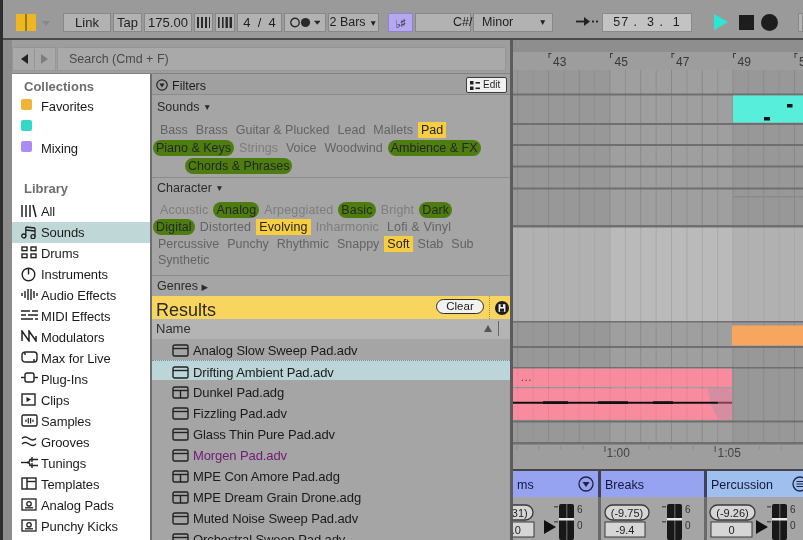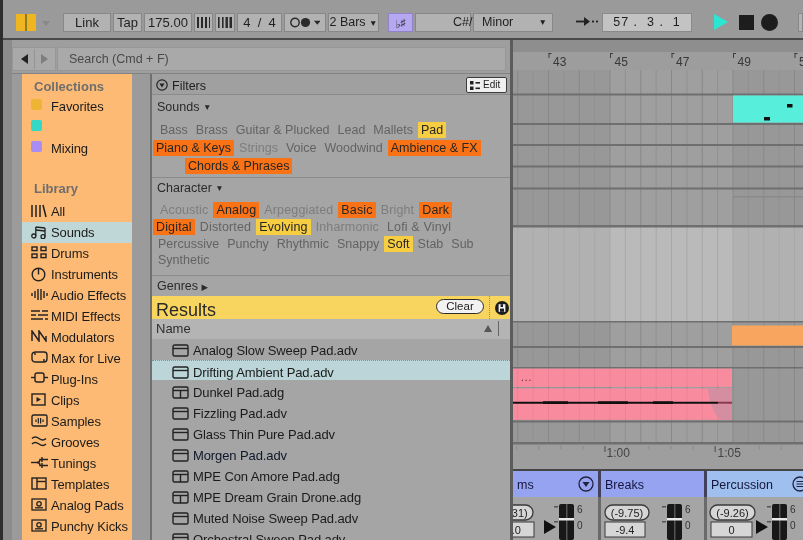--- a/index.html
+++ b/index.html
@@ -3,21 +3,21 @@
 <meta charset="utf-8">
 <style>
 * { margin:0; padding:0; box-sizing:border-box; }
 html,body { width:803px; height:540px; overflow:hidden; }
 body { font-family:"Liberation Sans", sans-serif; background:#9b9b9b; position:relative; }
 .abs { position:absolute; }
 .btn { position:absolute; top:13px; height:19px; background:#b2b2b2; border:1px solid #888;
   color:#1f1f1f; font-size:13px; line-height:17px; text-align:center; }
 .tr { white-space:nowrap; }
 .tag { display:inline-block; font-size:12.5px; color:#636363; padding:0 3px; height:16px; line-height:16px; margin-right:2px; }
-.tagw { background:#f97316; color:#262626; }
+.tagw { background:#4d7c0f; color:#262626;border-radius:8px; }
 .tagy { background:#f7cd41; color:#262626; }
 .dim { color:#7d7d7d; }
 .srow { position:absolute; left:0; width:138px; height:21px; font-size:13px; letter-spacing:-0.1px; color:#1b1b1b; line-height:21px; }
 .srow svg { position:absolute; left:9px; top:3px; }
 .srow span { position:absolute; left:29px; }
 </style>
 </head>
 <body>
 
 <div class="abs" style="left:0;top:0;width:803px;height:38px;background:#9a9a9a;"></div>
@@ -79,21 +79,21 @@
 <div class="abs" style="left:3px;top:40px;width:9px;height:500px;background:#8c8c8c;"></div>
 
 <div class="abs" style="left:12px;top:40px;width:498px;height:34px;background:#9e9e9e;"></div>
 <div class="abs" style="left:12px;top:47px;width:44px;height:24px;background:#a9a9a9;border:1px solid #979797;"></div>
 <div class="abs" style="left:34px;top:49px;width:1px;height:20px;background:#949494;"></div>
 <div class="abs" style="left:21px;top:54px;width:0;height:0;border-top:5px solid transparent;border-bottom:5px solid transparent;border-right:7px solid #222;"></div>
 <div class="abs" style="left:41px;top:54px;width:0;height:0;border-top:5px solid transparent;border-bottom:5px solid transparent;border-left:7px solid #7e7e7e;"></div>
 <div class="abs" style="left:57px;top:47px;width:449px;height:24px;background:#a9a9a9;border:1px solid #979797;color:#4a4a4a;font-size:12.5px;line-height:22px;padding-left:11px;">Search (Cmd + F)</div>
 <div class="abs" style="left:12px;top:73px;width:498px;height:1px;background:#828282;"></div>
 
-<div class="abs" style="left:22px;top:74px;width:110px;height:466px;background:#fdba74;overflow:hidden;" id="sidebar">
+<div class="abs" style="left:12px;top:74px;width:138px;height:466px;background:#ffffff;overflow:hidden;" id="sidebar">
   <div class="abs" style="left:12px;top:5px;font-size:13px;font-weight:bold;color:#6e6e6e;">Collections</div>
   <div class="srow" style="top:21.5px;">
       <svg width="12" height="12">
         <rect x="0" y="0" width="11" height="11" rx="2" fill="#efb435"></rect>
       </svg>
       <span>Favorites</span>
     </div>
   <div class="srow" style="top:42.5px;">
       <svg width="12" height="12">
         <rect x="0" y="0" width="11" height="11" rx="2" fill="#33d9c6"></rect>
@@ -387,21 +387,21 @@
           </svg></span>
         <span style="position:absolute;left:41px;top:3.5px;font-size:13px;letter-spacing:-0.1px;color:#1b1b1b;">Glass Thin Pure Pad.adv</span>
       </div>
       <div class="abs" style="left:0;top:105px;width:358px;height:21px;">
         <span style="position:absolute;left:20px;top:4px;"><svg width="17" height="13" viewBox="0 0 17 13">
             <g fill="none" stroke="#222" stroke-width="1.4">
               <rect x="1" y="1" width="15" height="11" rx="1.5"></rect>
               <line x1="1" y1="4.5" x2="16" y2="4.5"></line>
             </g>
           </svg></span>
-        <span style="position:absolute;left:41px;top:3.5px;font-size:13px;letter-spacing:-0.1px;color:#0f172a;">Morgen Pad.adv</span>
+        <span style="position:absolute;left:41px;top:3.5px;font-size:13px;letter-spacing:-0.1px;color:#701a75;">Morgen Pad.adv</span>
       </div>
       <div class="abs" style="left:0;top:126px;width:358px;height:21px;">
         <span style="position:absolute;left:20px;top:4px;"><svg width="17" height="13" viewBox="0 0 17 13">
             <g fill="none" stroke="#222" stroke-width="1.4">
               <rect x="1" y="1" width="15" height="11" rx="1.5"></rect>
               <line x1="1" y1="4.5" x2="16" y2="4.5"></line>
               <line x1="8.5" y1="4.5" x2="8.5" y2="12"></line>
             </g>
           </svg></span>
         <span style="position:absolute;left:41px;top:3.5px;font-size:13px;letter-spacing:-0.1px;color:#1b1b1b;">MPE Con Amore Pad.adg</span>

